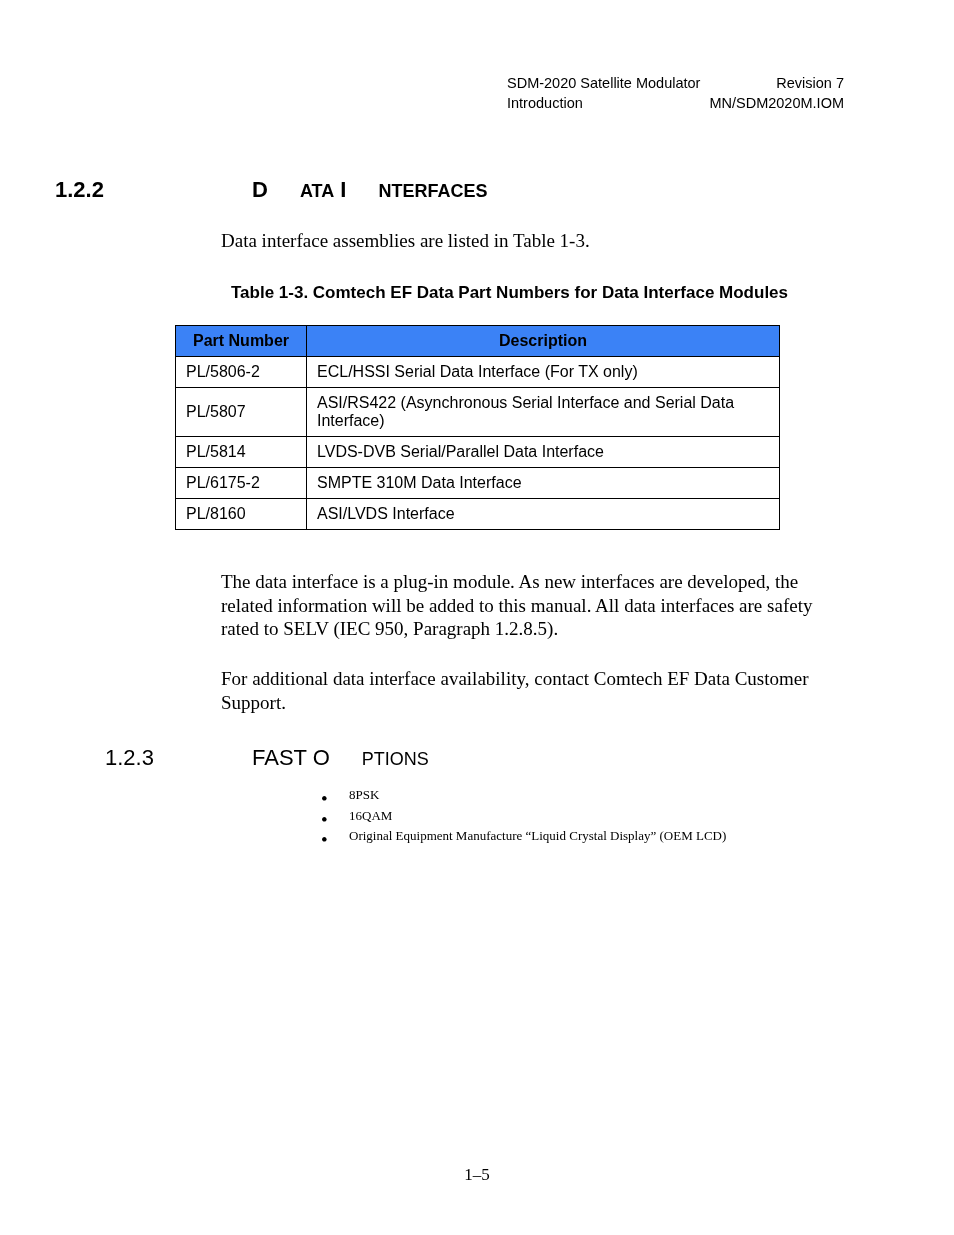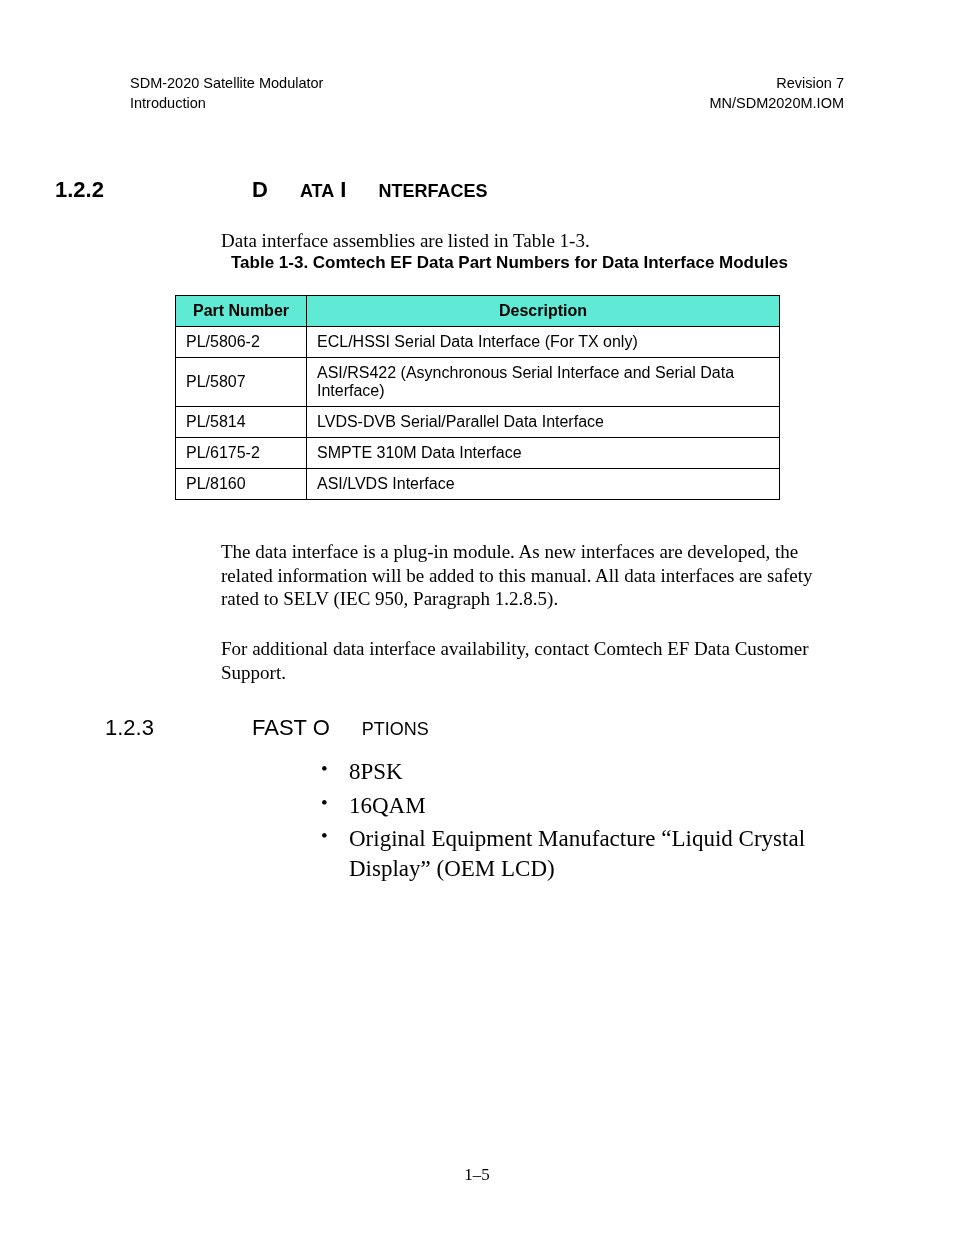--- a/index.html
+++ b/index.html
@@ -14,26 +14,27 @@
   }
   .page {
     position: relative;
     width: 954px;
     height: 1235px;
     box-sizing: border-box;
     padding: 74px 130px 60px 55px;
   }
   .running-header {
     display: flex;
-    justify-content: space-between;
+    justify-content: flex-end;
     font-family: Arial, Helvetica, sans-serif;
     font-size: 14.5px;
     line-height: 1.35;
     margin-left: 75px;
     margin-right: -20px;
+    gap: 9px;
   }
   .running-header .right { text-align: right; }
   .section-block { margin-top: 64px; }
   .sec-row {
     display: flex;
     align-items: flex-start;
     gap: 31px;
   }
   .sec-num {
     font-family: Arial, Helvetica, sans-serif;
@@ -55,39 +56,40 @@
     margin-left: 166px;
     font-size: 19px;
     line-height: 1.25;
   }
   .para { margin-top: 26px; }
   .table-caption {
     font-family: Arial, Helvetica, sans-serif;
     font-weight: bold;
     font-size: 17px;
     text-align: center;
+    margin-top: 30px;
     margin-left: 120px;
     margin-right: -20px;
   }
   table.data {
     border-collapse: collapse;
     margin-top: 22px;
     margin-left: 120px;
     width: 605px;
     font-family: Arial, Helvetica, sans-serif;
     font-size: 16px;
   }
   table.data th, table.data td {
     border: 1px solid #000;
     padding: 6px 10px;
     text-align: left;
     vertical-align: middle;
   }
   table.data th {
-    background: #5eead4;
+    background: #3b82f6;
     font-weight: bold;
     text-align: center;
   }
   table.data th.pn { width: 110px; }
   .sec123 .sec-num {
     font-family: Arial, Helvetica, sans-serif;
     font-weight: normal;
     font-size: 22px;
   }
   .sec123 .sec-title {
@@ -97,21 +99,21 @@
   }
   ul.opts {
     margin: 16px 0 0 0;
     padding: 0 0 0 100px;
     list-style: none;
   }
   ul.opts li {
     position: relative;
     padding-left: 28px;
     margin: 4px 0;
-    font-size: 23px;
+    font-size: 13px;
     line-height: 1.3;
   }
   ul.opts li::before {
     content: "\2022";
     position: absolute;
     left: 0;
     top: 0;
     font-size: 19px;
   }
   .page-number {

